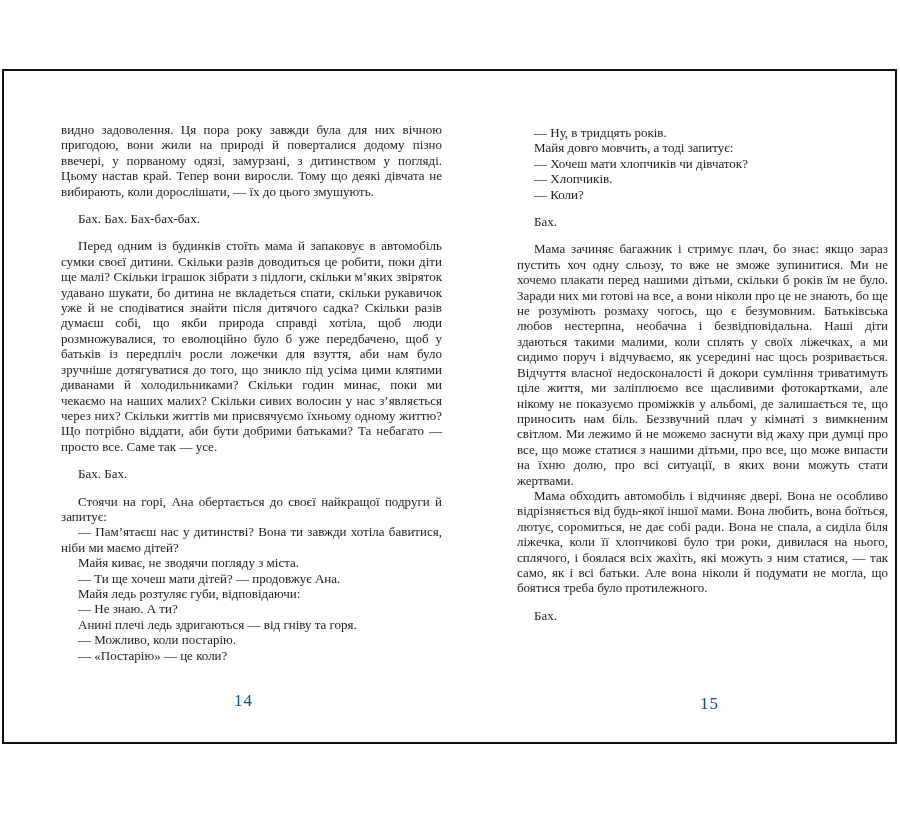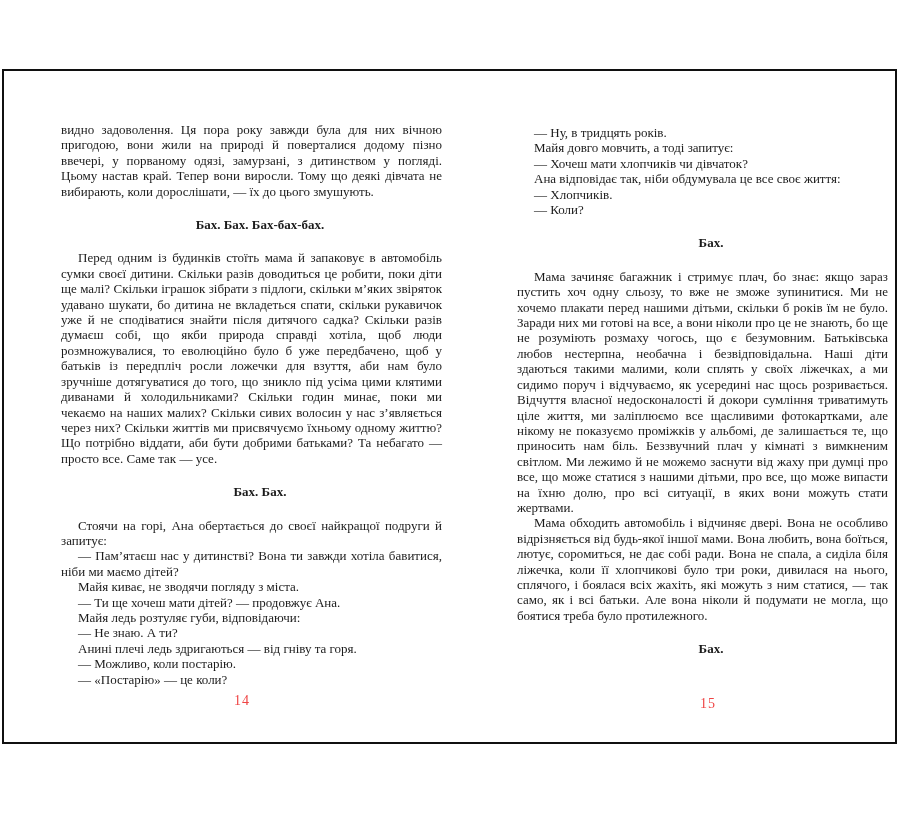--- a/index.html
+++ b/index.html
@@ -43,29 +43,28 @@
   }
   .page-column p {
     margin: 0;
     padding: 0;
     text-indent: 17px;
   }
   .page-column p.continuation {
     text-indent: 0;
   }
   .page-column p.standalone {
-    margin: 18px 0;
-    text-align: center;
-    font-weight: bold;
+    margin: 12px 0;
+    text-align: left;
   }
   .page-number {
     position: absolute;
-    font-size: 14px;
+    font-size: 17px;
     line-height: 14px;
-    color: #ef4444;
+    color: #0c4a6e;
     letter-spacing: 1px;
   }
   .page-number-left {
     left: 234px;
     top: 694px;
   }
   .page-number-right {
     left: 700px;
     top: 697px;
   }
@@ -88,21 +87,20 @@
   <p>— Не знаю. А ти?</p>
   <p>Анині плечі ледь здригаються — від гніву та горя.</p>
   <p>— Можливо, коли постарію.</p>
   <p>— «Постарію» — це коли?</p>
 </div>
 
 <div class="page-column page-right">
   <p>— Ну, в тридцять років.</p>
   <p>Майя довго мовчить, а тоді запитує:</p>
   <p>— Хочеш мати хлопчиків чи дівчаток?</p>
-  <p>Ана відповідає так, ніби обдумувала це все своє життя:</p>
   <p>— Хлопчиків.</p>
   <p>— Коли?</p>
   <p class="standalone">Бах.</p>
   <p>Мама зачиняє багажник і стримує плач, бо знає: якщо зараз пустить хоч одну сльозу, то вже не зможе зупинитися. Ми не хочемо плакати перед нашими дітьми, скільки б років їм не було. Заради них ми готові на все, а вони ніколи про це не знають, бо ще не розуміють розмаху чогось, що є безумовним. Батьківська любов нестерпна, необачна і безвідповідальна. Наші діти здаються такими малими, коли сплять у своїх ліжечках, а ми сидимо поруч і відчуваємо, як усередині нас щось розривається. Відчуття власної недосконалості й докори сумління триватимуть ціле життя, ми заліплюємо все щасливими фотокартками, але нікому не показуємо проміжків у альбомі, де залишається те, що приносить нам біль. Беззвучний плач у кімнаті з вимкненим світлом. Ми лежимо й не можемо заснути від жаху при думці про все, що може статися з нашими дітьми, про все, що може випасти на їхню долю, про всі ситуації, в яких вони можуть стати жертвами.</p>
   <p>Мама обходить автомобіль і відчиняє двері. Вона не особливо відрізняється від будь-якої іншої мами. Вона любить, вона боїться, лютує, соромиться, не дає собі ради. Вона не спала, а сиділа біля ліжечка, коли її хлопчикові було три роки, дивилася на нього, сплячого, і боялася всіх жахіть, які можуть з ним статися, — так само, як і всі батьки. Але вона ніколи й подумати не могла, що боятися треба було протилежного.</p>
   <p class="standalone">Бах.</p>
 </div>
 
 <span class="page-number page-number-left">14</span>
 <span class="page-number page-number-right">15</span>

